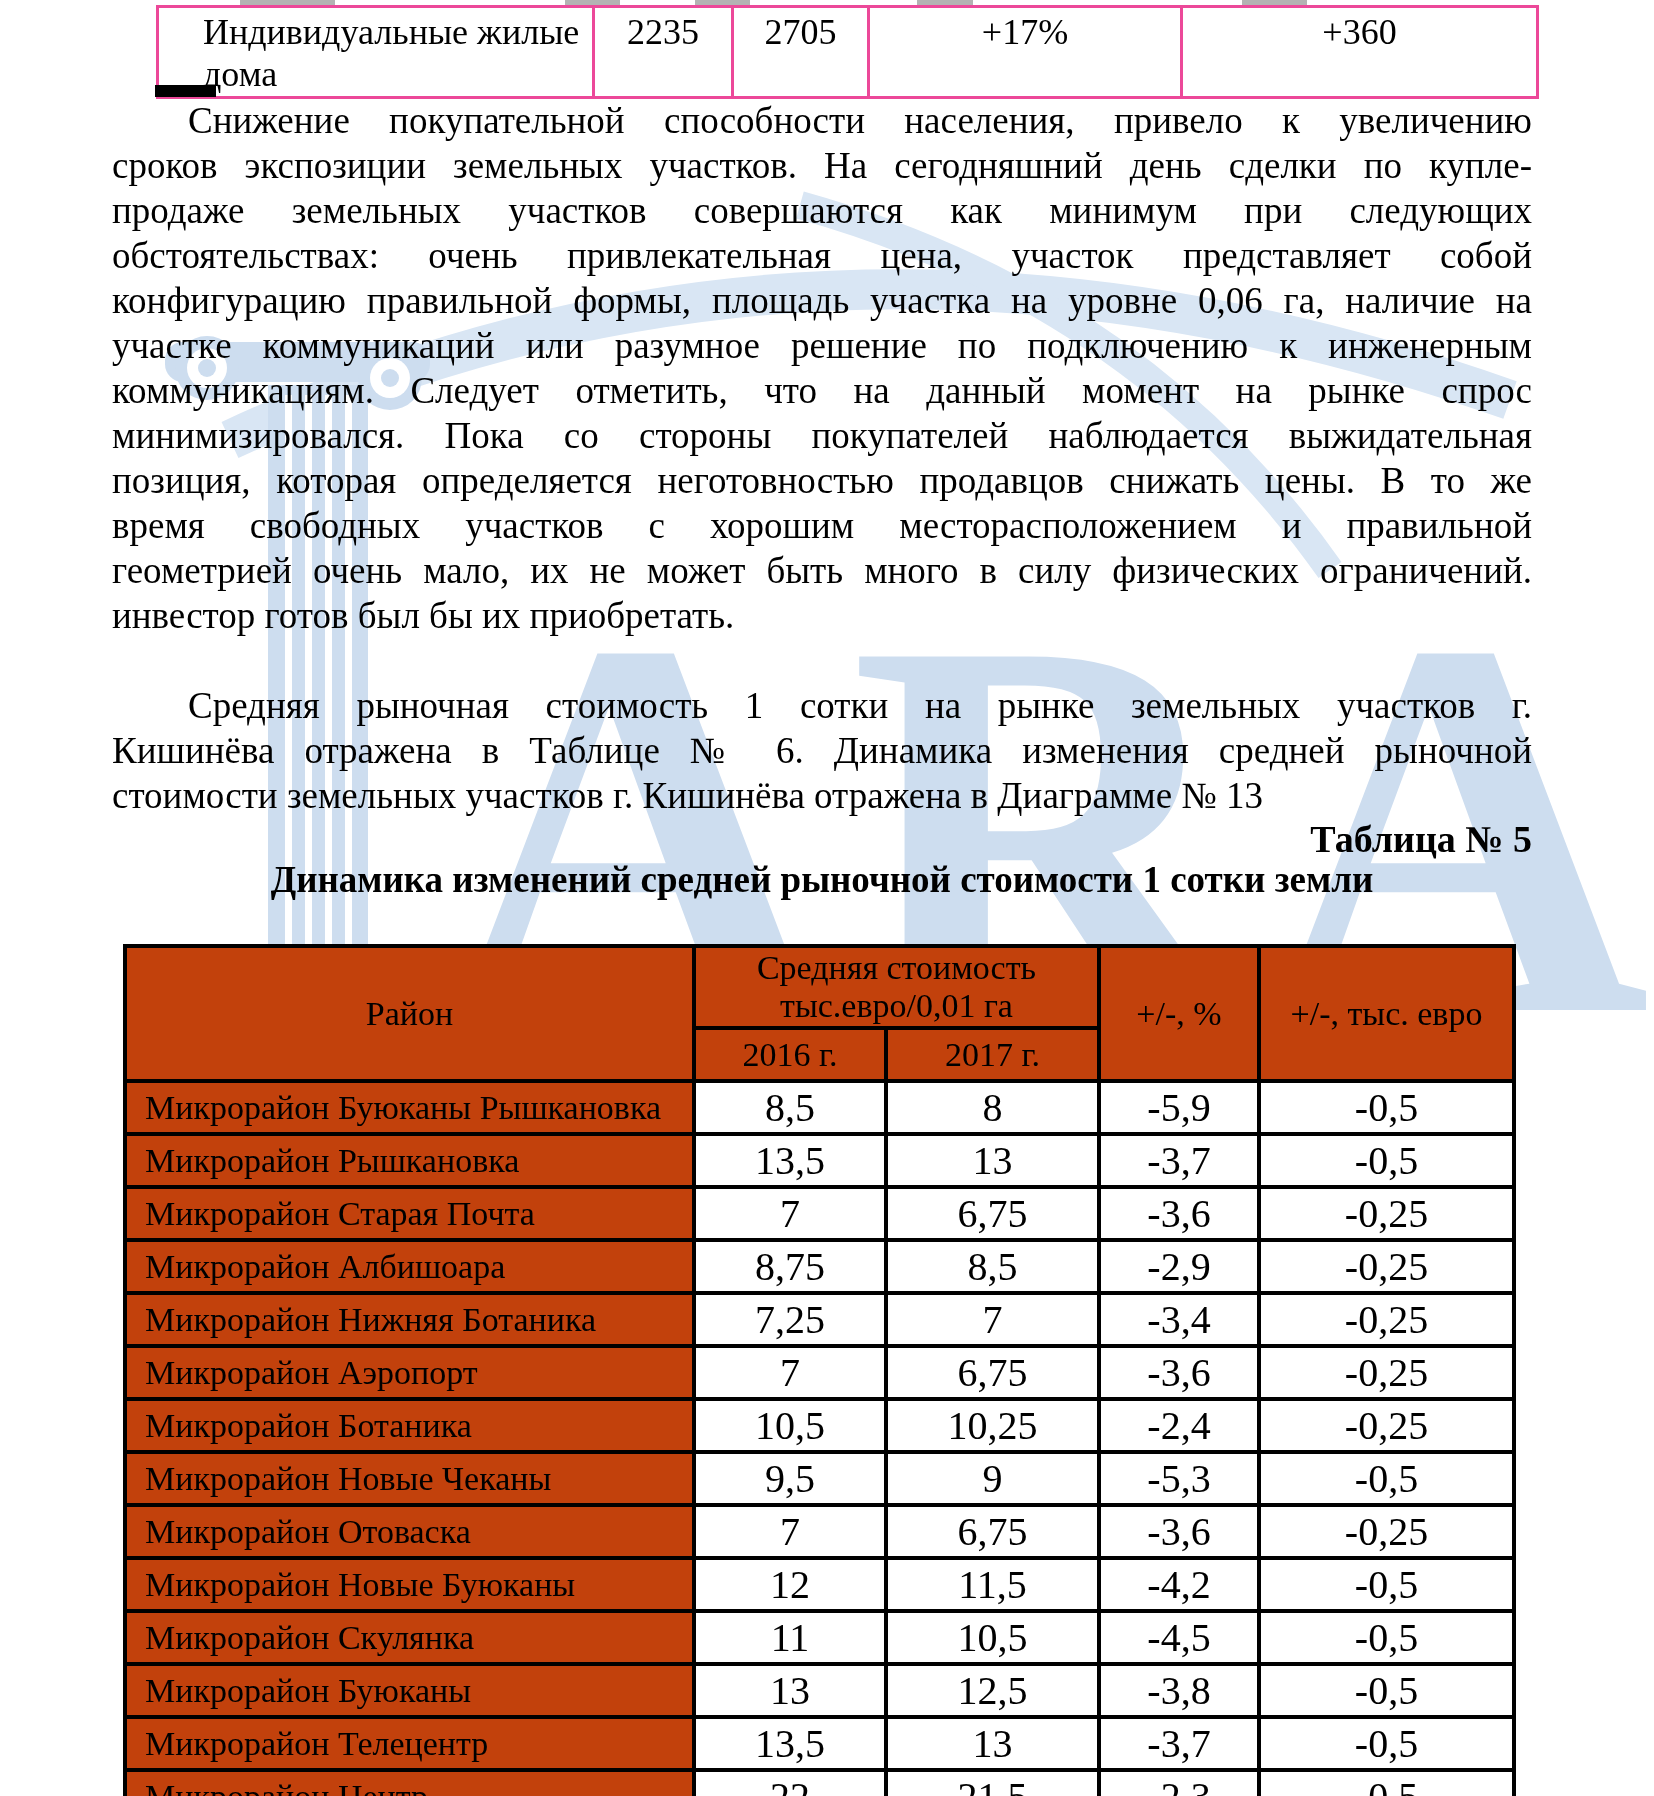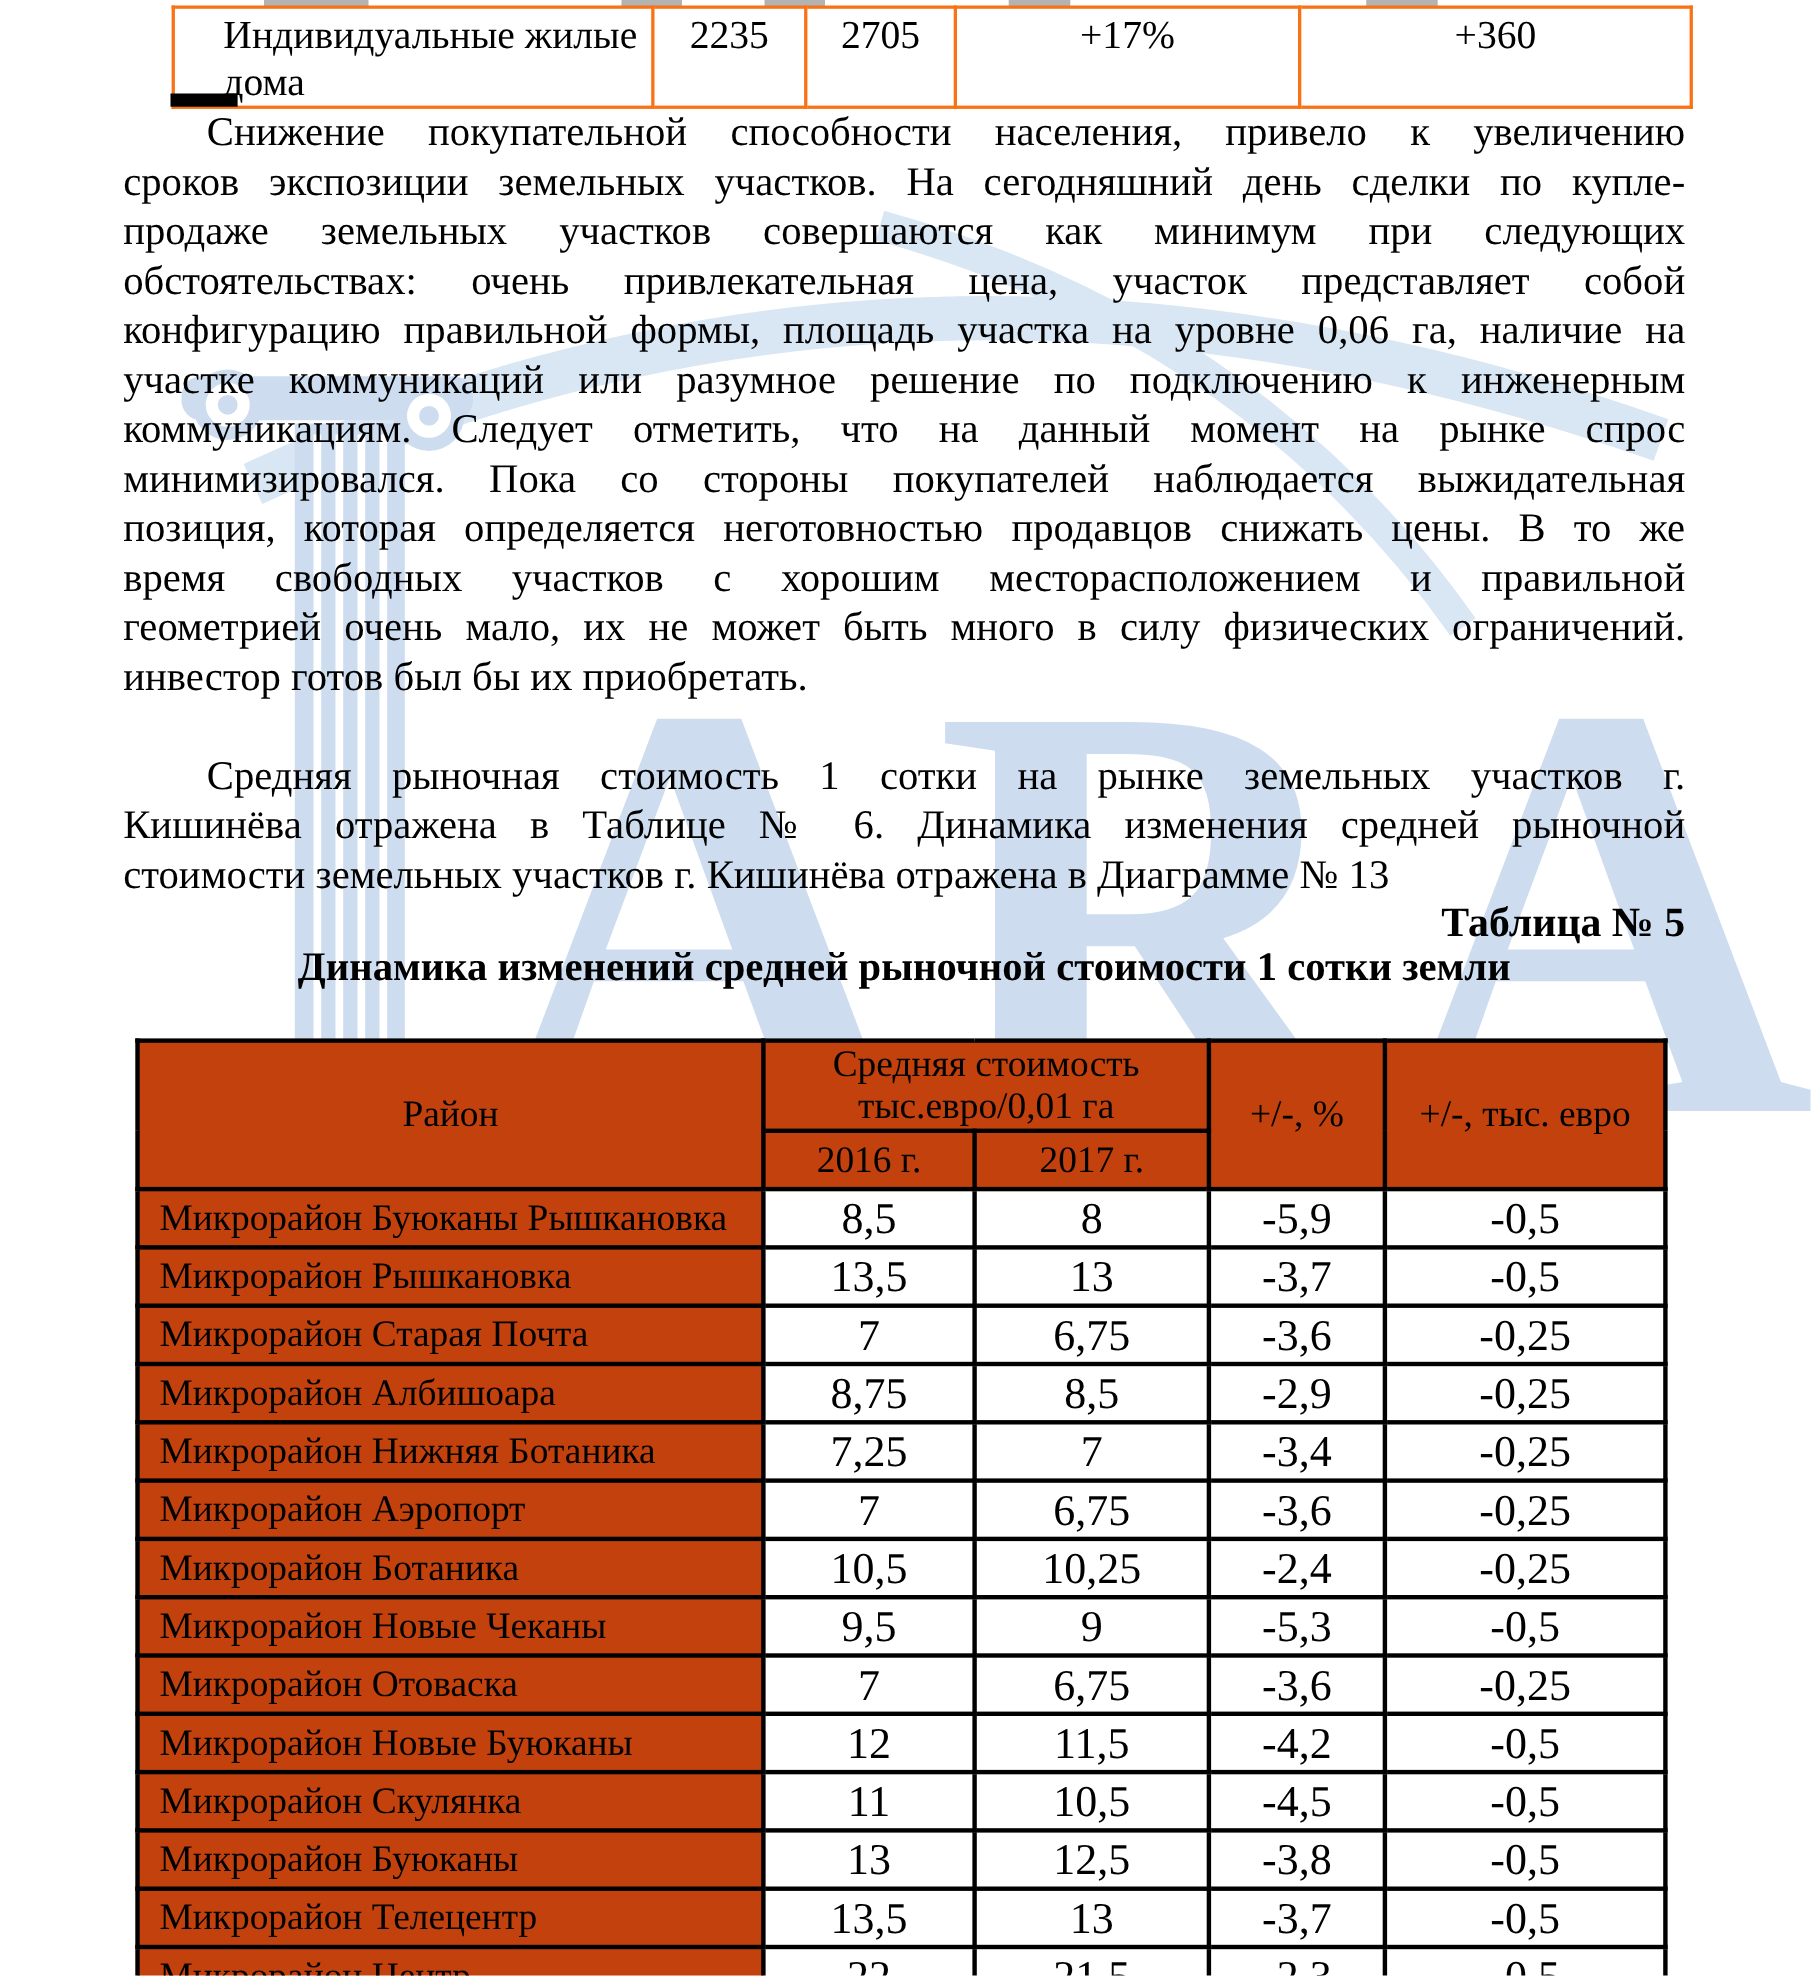--- a/index.html
+++ b/index.html
@@ -6,21 +6,21 @@
   body{
     width:1654px;height:1796px;position:relative;overflow:hidden;
     background:#ffffff;color:#000;
     font-family:"Liberation Serif","DejaVu Serif",serif;
   }
   .wm{position:absolute;left:0;top:0;z-index:0;}
   .content{position:absolute;left:0;top:0;width:1654px;height:1796px;z-index:1;}
 
   
   .top-table{position:absolute;left:156px;top:5px;width:1380px;border-collapse:collapse;table-layout:fixed;}
-  .top-table td{border:3px solid #f97316;vertical-align:top;height:76px;font-size:36px;line-height:42px;padding-top:3px;background:transparent;}
+  .top-table td{border:3px solid #ec4899;vertical-align:top;height:76px;font-size:36px;line-height:42px;padding-top:3px;background:transparent;}
   .top-table td.name{padding-left:44px;text-align:left;}
   .top-table td.num{text-align:center;}
   .stub{position:absolute;top:0;height:6px;background:#b3b3b3;}
   .artifact{position:absolute;left:155px;top:85px;width:61px;height:12px;background:#000;}
 
   
   .textblock{position:absolute;left:112px;width:1420px;}
   .line{font-size:37px;line-height:45px;text-align:justify;text-align-last:justify;white-space:normal;}
   .line.first{text-indent:76px;}
   .line.lastline{text-align-last:left;}

